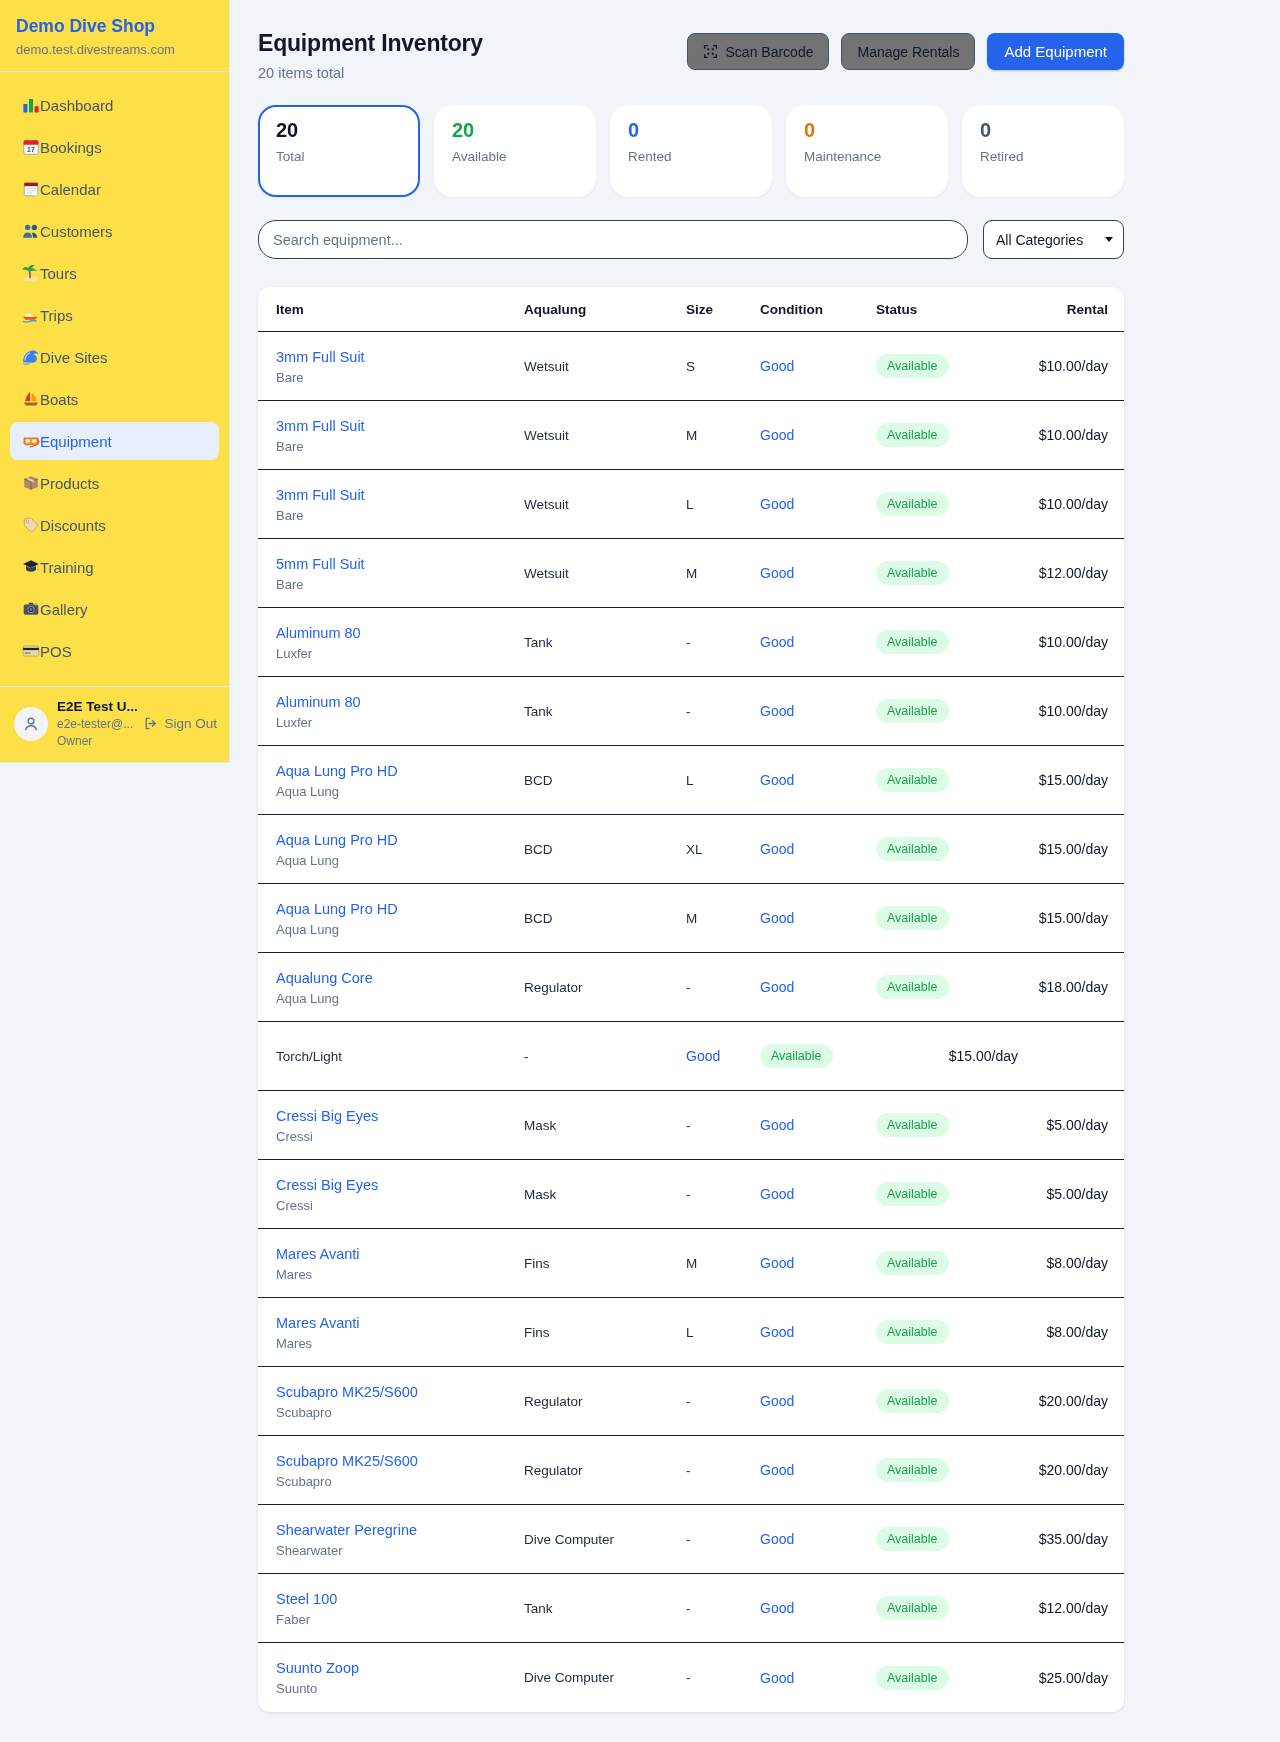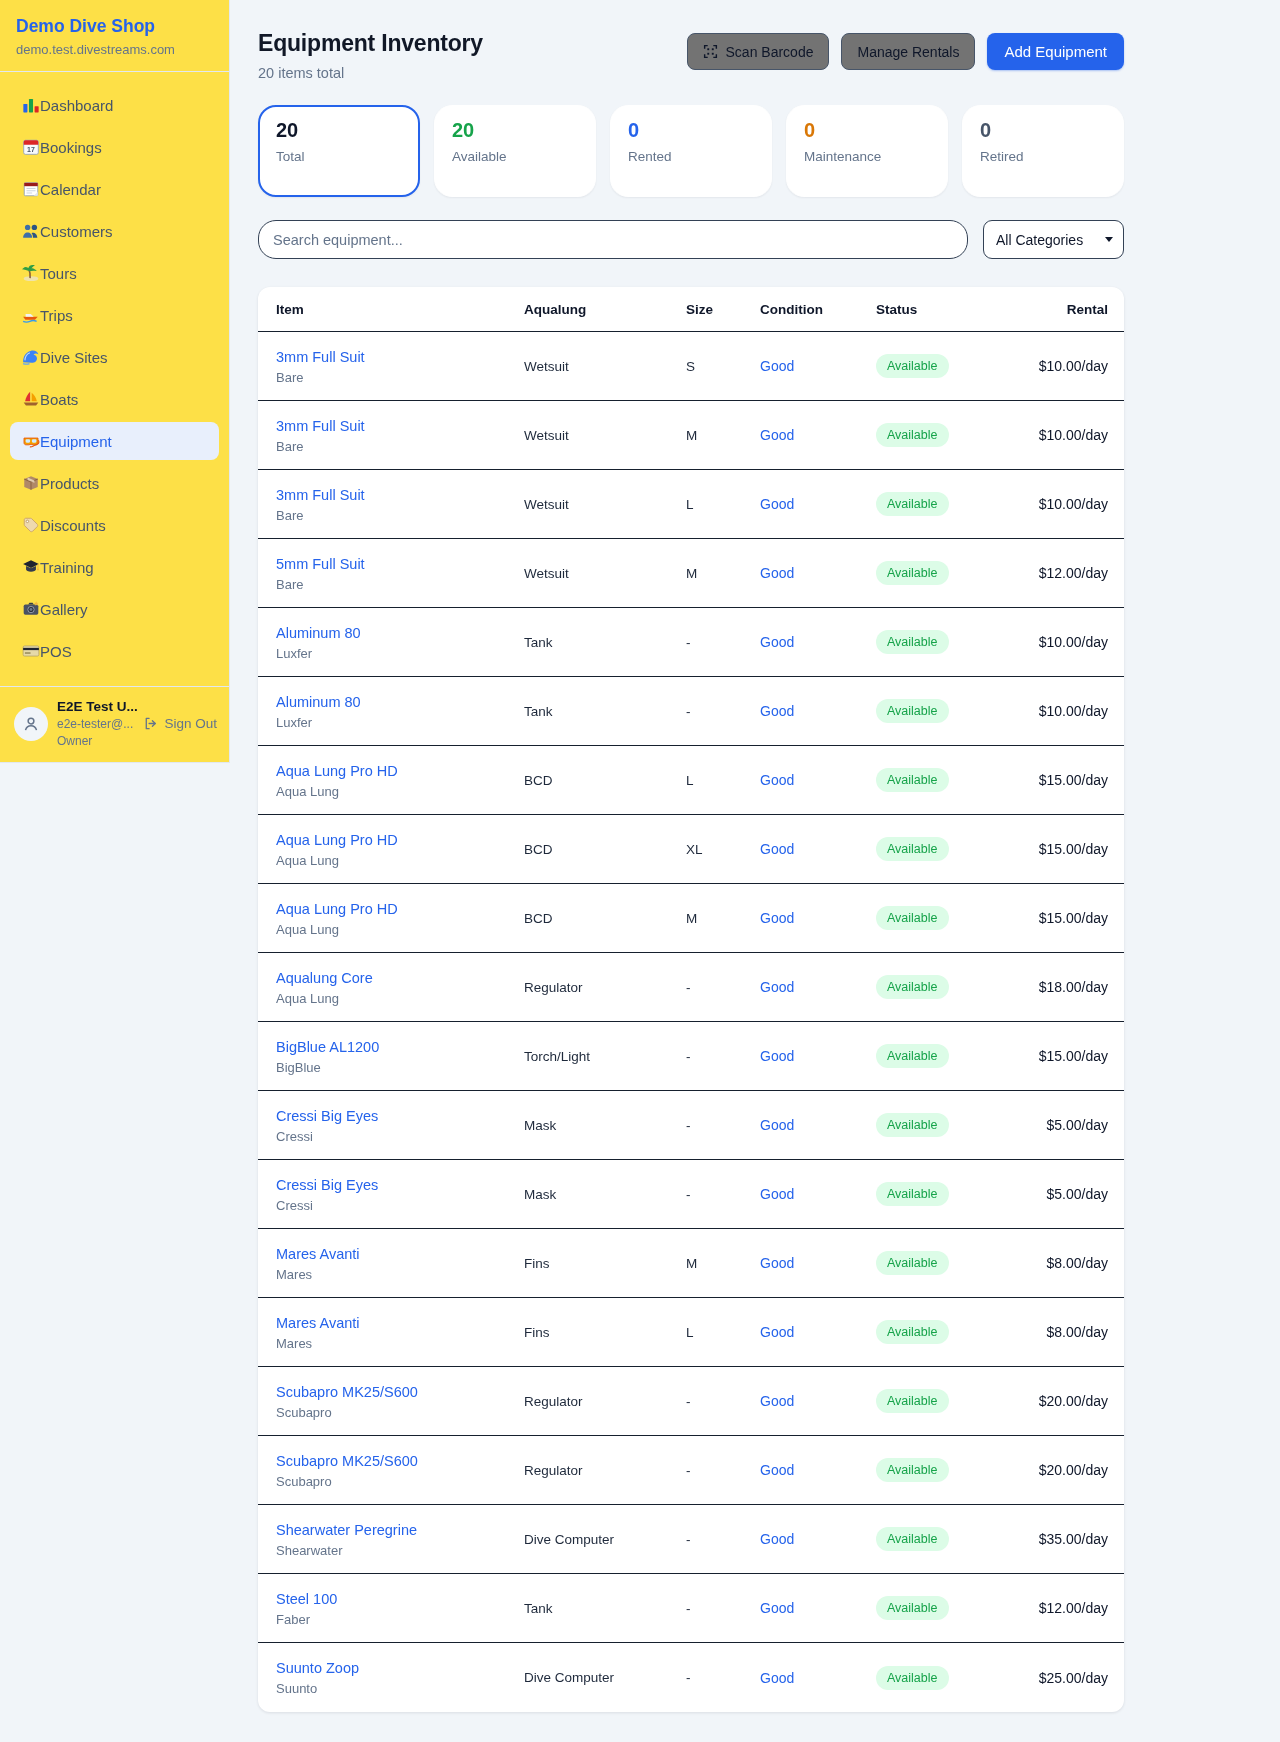--- a/index.html
+++ b/index.html
@@ -499,24 +499,20 @@
       <div class="item-brand">Aqua Lung</div>
     </div>
     <div class="cell">Regulator</div>
     <div class="cell">-</div>
     <div><a class="cond-link">Good</a></div>
     <div><span class="pill">Available</span></div>
     <div class="cell-rental">$18.00/day</div>
   </div>
 
   <div class="trow">
-    <div>
-      <a class="item-link">BigBlue AL1200</a>
-      <div class="item-brand">BigBlue</div>
-    </div>
     <div class="cell">Torch/Light</div>
     <div class="cell">-</div>
     <div><a class="cond-link">Good</a></div>
     <div><span class="pill">Available</span></div>
     <div class="cell-rental">$15.00/day</div>
   </div>
 
   <div class="trow">
     <div>
       <a class="item-link">Cressi Big Eyes</a>

